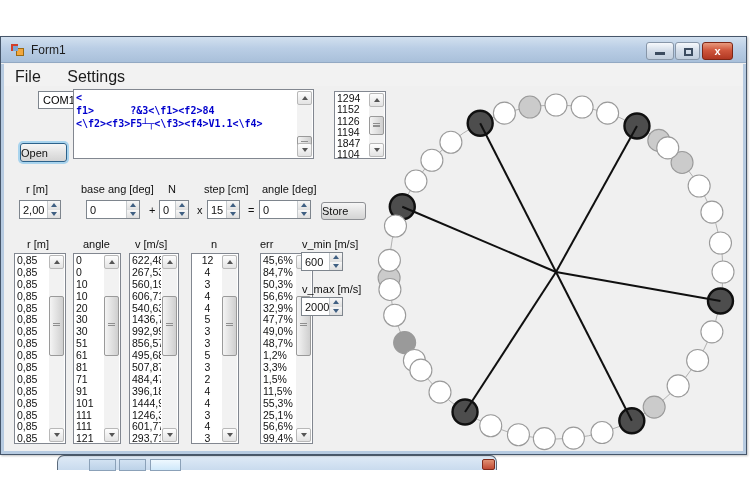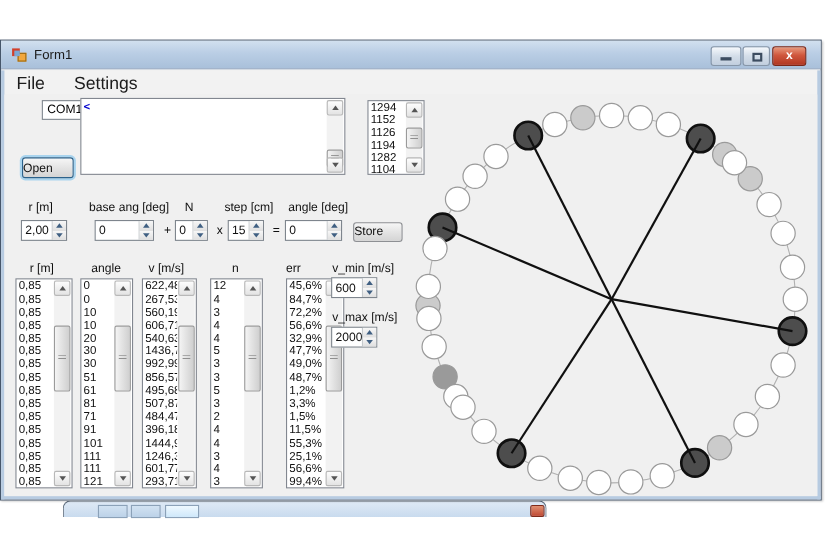--- a/index.html
+++ b/index.html
@@ -115,39 +115,39 @@
   <div class="edge b"></div>
 
   <div class="client">
 
     <div class="combo" style="left:15px;top:5px;width:47px;height:18px;margin-left:19px;">
       <span class="val">COM1</span>
       <span class="arr"></span>
     </div>
 
     <div class="term" style="left:69px;top:3px;width:241px;height:70px;">
-      <div class="term-lines"><div class="row">&lt;</div></div>
+      <div class="term-lines"><div class="row">&lt;</div><div class="row">f1&gt;      ?&amp;3&lt;\f1&gt;&lt;f2&gt;84</div><div class="row">&lt;\f2&gt;&lt;f3&gt;F5┴┬&lt;\f3&gt;&lt;f4&gt;V1.1&lt;\f4&gt;</div></div>
       <div class="sb">
           <div class="sb-btn upb">
             <i class="tu"></i>
           </div>
           <div class="sb-thumb" style="top:68%;height:24%"></div>
           <div class="sb-btn dnb">
             <i class="td"></i>
           </div>
         </div>
     </div>
 
     <div class="lb num-list" style="left:314px;top:5px;width:52px;height:68px;margin-left:16px;">
       <div class="lb-rows">
           <div class="row">1294</div>
           <div class="row">1152</div>
           <div class="row">1126</div>
           <div class="row">1194</div>
-          <div class="row">1282</div>
+          <div class="row">1847</div>
           <div class="row">1104</div>
         </div>
       <div class="sb">
           <div class="sb-btn upb">
             <i class="tu"></i>
           </div>
           <div class="sb-thumb" style="top:36%;height:30%"></div>
           <div class="sb-btn dnb">
             <i class="td"></i>
           </div>
@@ -288,21 +288,21 @@
       <div class="sb">
           <div class="sb-btn upb">
             <i class="tu"></i>
           </div>
           <div class="sb-thumb" style="top:22%;height:32%"></div>
           <div class="sb-btn dnb">
             <i class="td"></i>
           </div>
         </div>
     </div>
-    <div class="lb" style="left:187px;top:167px;width:48px;height:191px;">
+    <div class="lb" style="left:187px;top:167px;width:48px;height:191px;text-align:center;">
       <div class="lb-rows">
           <div class="row">12</div>
           <div class="row">4</div>
           <div class="row">3</div>
           <div class="row">4</div>
           <div class="row">4</div>
           <div class="row">5</div>
           <div class="row">3</div>
           <div class="row">3</div>
           <div class="row">5</div>
@@ -321,21 +321,21 @@
           <div class="sb-thumb" style="top:22%;height:32%"></div>
           <div class="sb-btn dnb">
             <i class="td"></i>
           </div>
         </div>
     </div>
     <div class="lb" style="left:240px;top:167px;width:53px;height:191px;margin-left:16px;">
       <div class="lb-rows">
           <div class="row">45,6%</div>
           <div class="row">84,7%</div>
-          <div class="row">72,2%</div>
+          <div class="row">50,3%</div>
           <div class="row">56,6%</div>
           <div class="row">32,9%</div>
           <div class="row">47,7%</div>
           <div class="row">49,0%</div>
           <div class="row">48,7%</div>
           <div class="row">1,2%</div>
           <div class="row">3,3%</div>
           <div class="row">1,5%</div>
           <div class="row">11,5%</div>
           <div class="row">55,3%</div>

